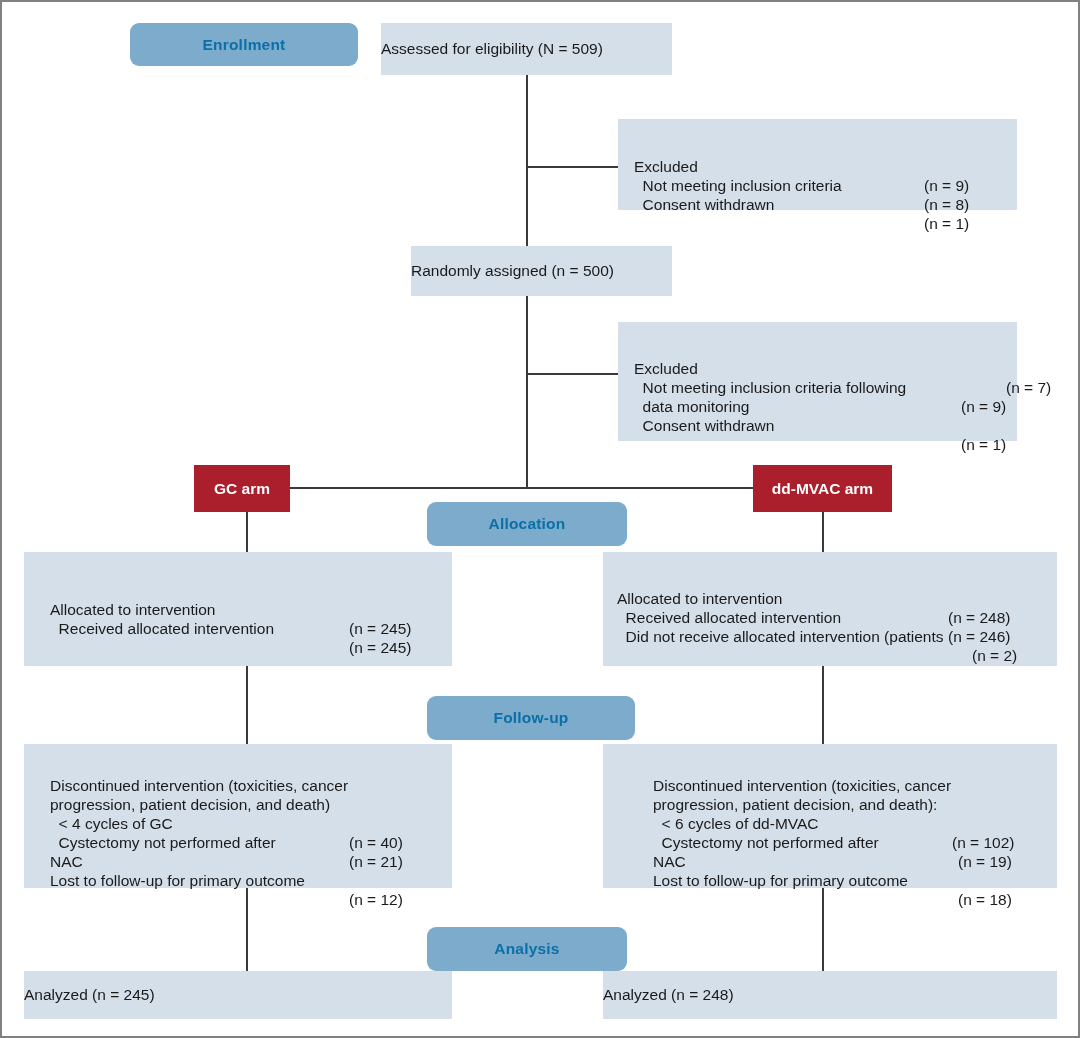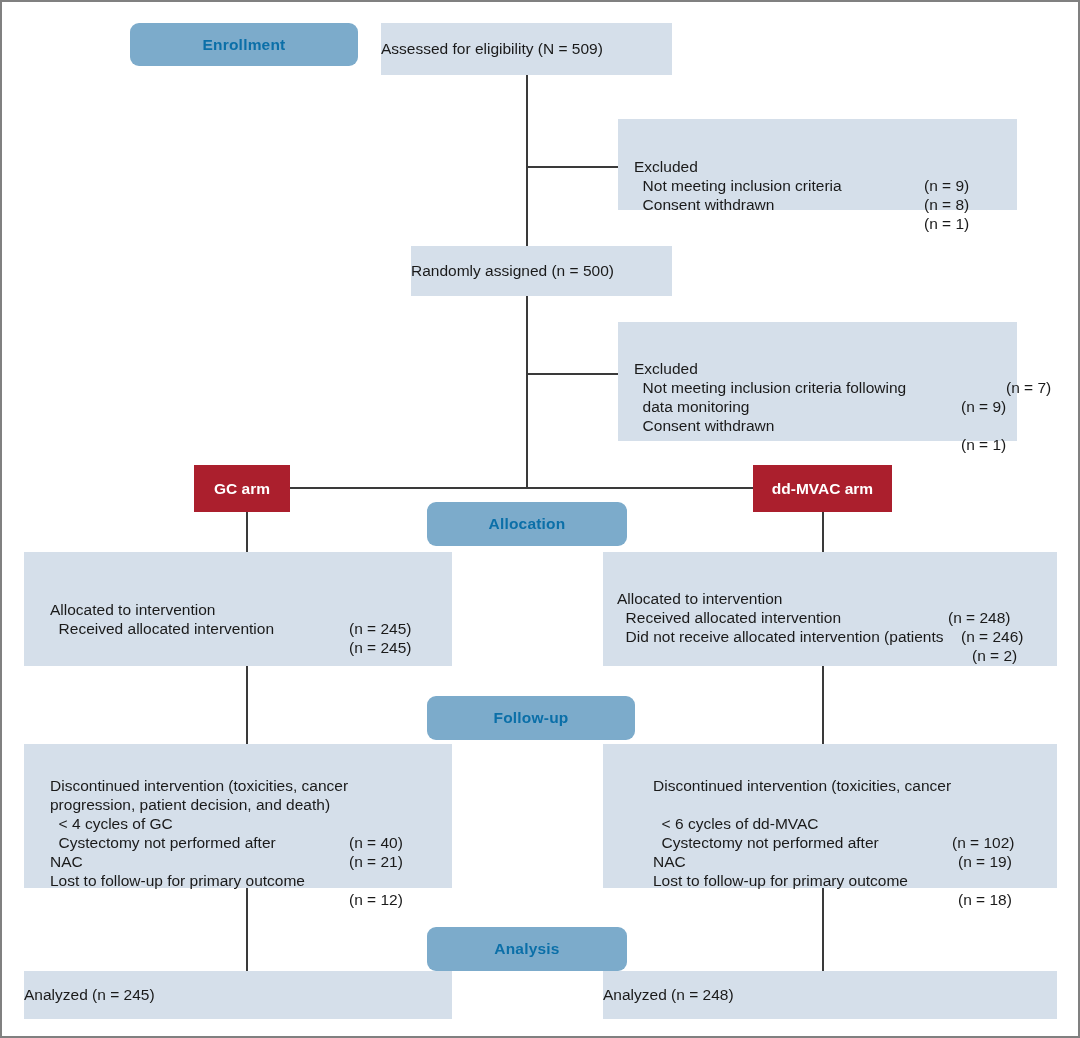--- a/index.html
+++ b/index.html
@@ -170,21 +170,21 @@
     </div>
   </div>
 
   <div class="box" style="left:601px; top:550px; width:454px; height:114px;">
     <div class="row" style="left:14px; top:18px; width:426px;">
       <span class="label-txt">Allocated to intervention</span>
       <span class="count-txt" style="left:331px;">(n = 248)</span>
     </div>
     <div class="row" style="left:14px; top:37px; width:426px;">
       <span class="label-txt">  Received allocated intervention</span>
-      <span class="count-txt" style="left:344px;">(n = 246)</span>
+      <span class="count-txt" style="left:331px;">(n = 246)</span>
     </div>
     <div class="row" style="left:14px; top:56px; width:426px;text-align:center;">
       <span class="label-txt">  Did not receive allocated intervention (patients</span>
       <span class="count-txt" style="left:355px;">(n = 2)</span>
     </div>
   </div>
 
   <div class="vline" style="left:244px; top:664px; height:78px;"></div>
   <div class="vline" style="left:820px; top:664px; height:78px;"></div>
 
@@ -217,20 +217,24 @@
       <span class="label-txt">Lost to follow-up for primary outcome</span>
       <span class="count-txt" style="left:299px;">(n = 12)</span>
     </div>
   </div>
 
   <div class="box" style="left:601px; top:742px; width:454px; height:144px;">
     <div class="row" style="left:50px; top:13px; width:390px;">
       <span class="label-txt">Discontinued intervention (toxicities, cancer</span>
       <span class="count-txt" style="left:299px;"></span>
     </div>
+    <div class="row" style="left:50px; top:32px; width:390px;">
+      <span class="label-txt">progression, patient decision, and death):</span>
+      <span class="count-txt" style="left:299px;"></span>
+    </div>
     <div class="row" style="left:50px; top:51px; width:390px;">
       <span class="label-txt">  &lt; 6 cycles of dd-MVAC</span>
       <span class="count-txt" style="left:299px;">(n = 102)</span>
     </div>
     <div class="row" style="left:50px; top:70px; width:390px;">
       <span class="label-txt">  Cystectomy not performed after</span>
       <span class="count-txt" style="left:305px;">(n = 19)</span>
     </div>
     <div class="row" style="left:50px; top:89px; width:390px;">
       <span class="label-txt">NAC</span>

